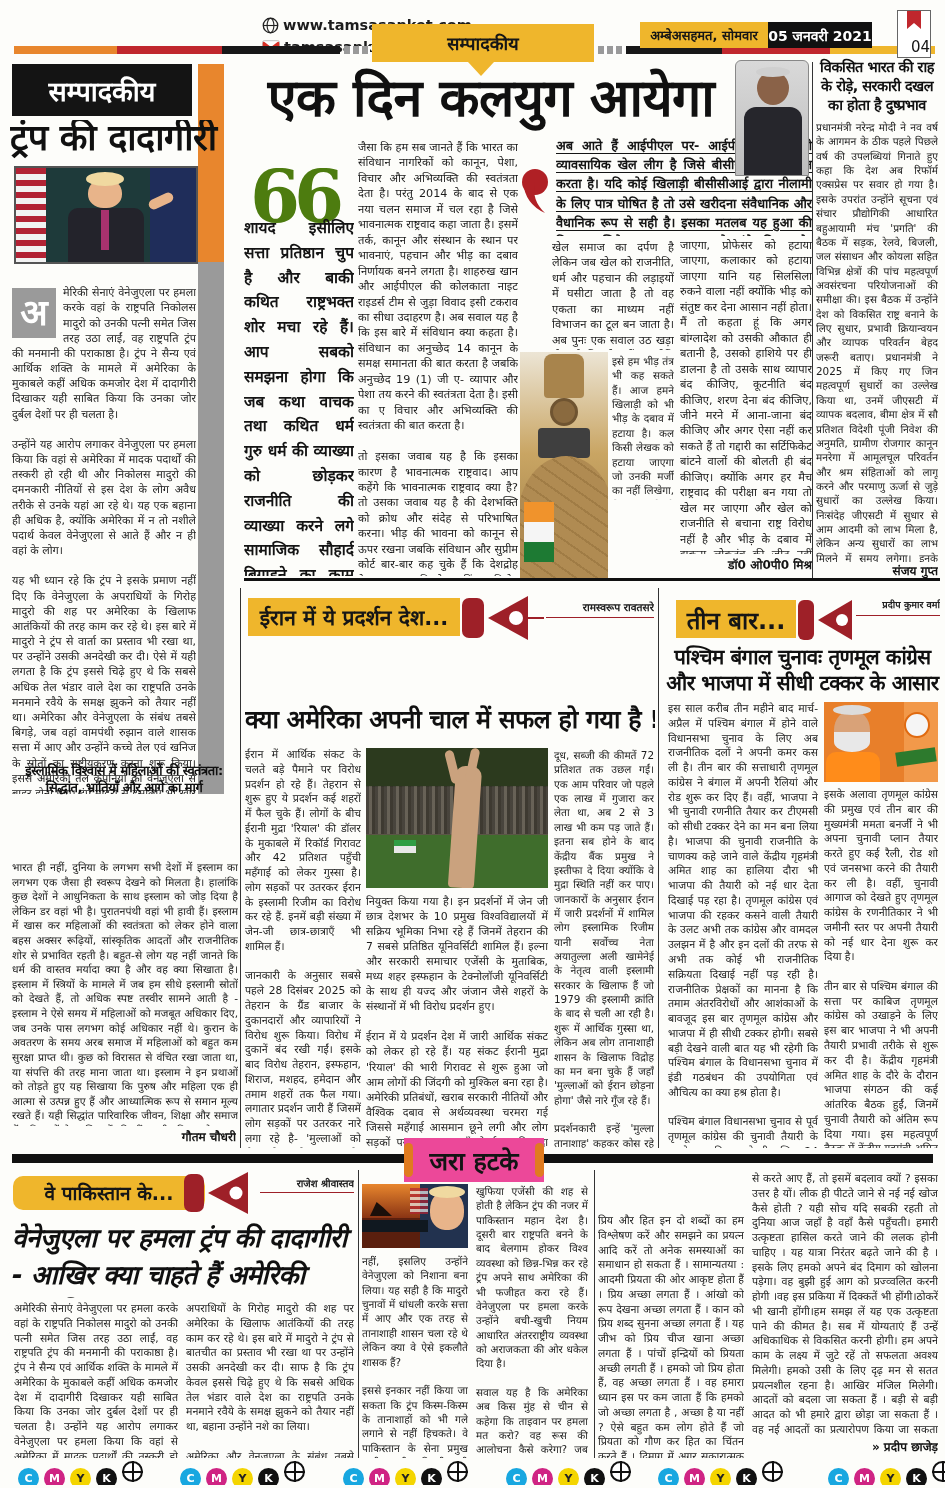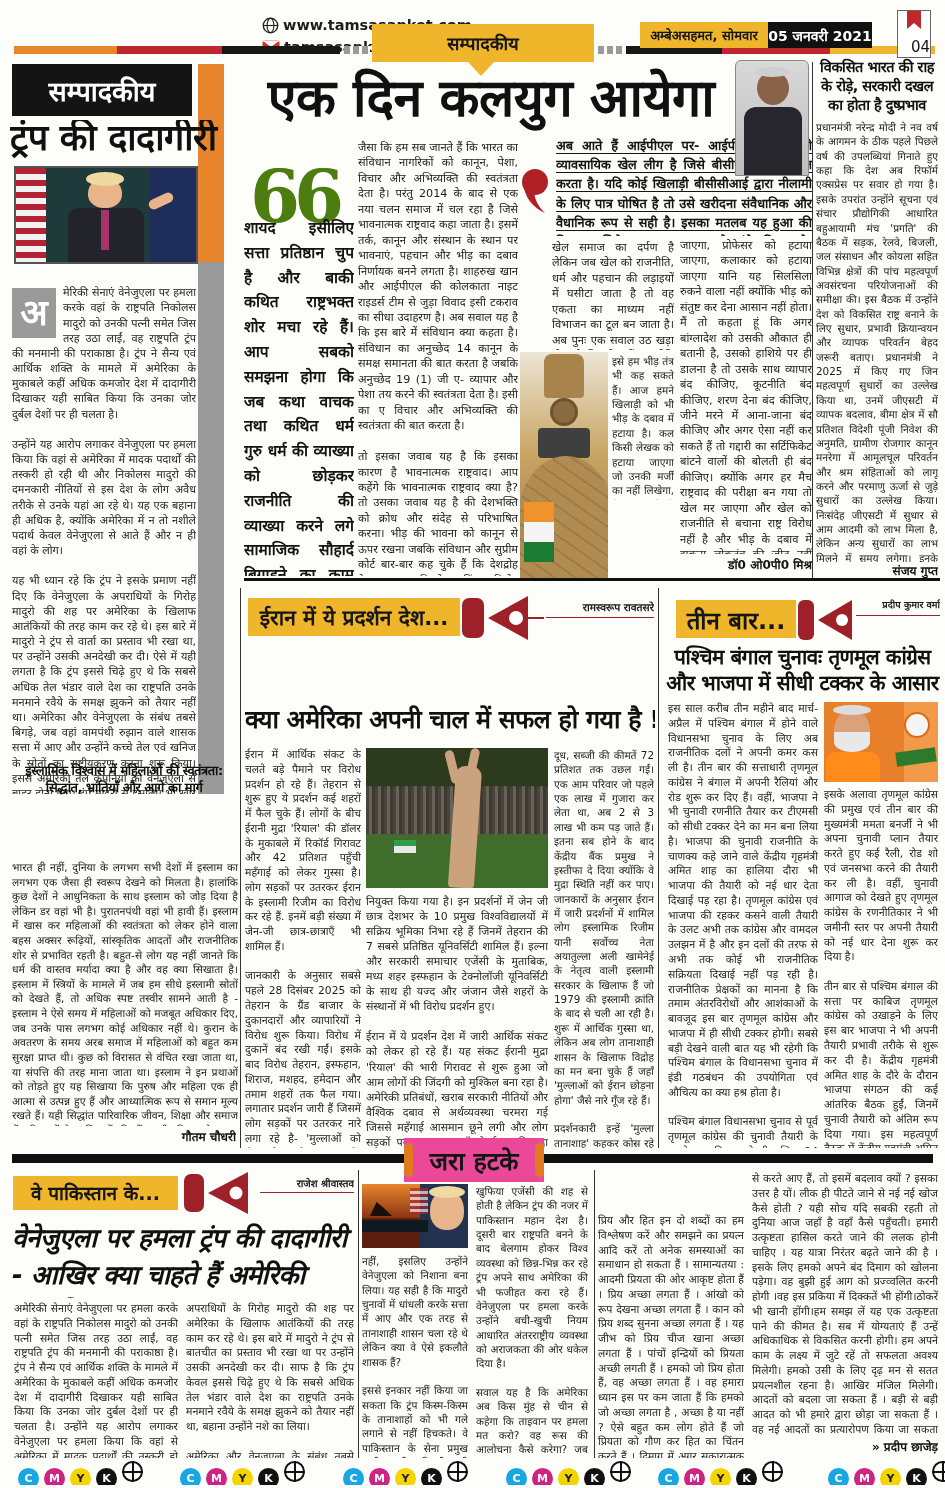--- a/index.html
+++ b/index.html
@@ -238,21 +238,21 @@
 तीन बार से पश्चिम बंगाल की सत्ता पर काबिज तृणमूल कांग्रेस को उखाड़ने के लिए इस बार भाजपा ने भी अपनी तैयारी प्रभावी तरीके से शुरू कर दी है। केंद्रीय गृहमंत्री अमित शाह के दौरे के दौरान भाजपा संगठन की कई आंतरिक बैठक हुईं, जिनमें चुनावी तैयारी को अंतिम रूप दिया गया। इस महत्वपूर्ण बैठक में केंद्रीय गृहमंत्री अमित शाह ने पार्टी नेताओं से आपसी मतभेद भुलाकर एकजुट होकर चुनाव लड़ने तथा तृणमूल कांग्रेस को सत्ता से बेदखल करने का आह्वान किया। शाह ने कार्यकर्ताओं को राज्य की 294 में से दो-तिहाई सीटें जीतने का बड़ा टारगेट दिया है। बंगाली बंगाल में घुसपैठ की समस्या, वंदे मातरम, जय श्री राम, सोनार बांग्ला का निर्माण और, बंगाल की विरासत को दोबारा स्थापित करने का एजेंडा सेट कर रही है।</div>
 
   <div class="abs rule" style="left:12px;top:1154px;width:921px;height:9px;"></div>
 
   <div class="abs" style="left:404px;top:1138px;width:140px;height:44px;background:#ec4899;display:flex;align-items:center;justify-content:space-between;gap:15px;">
     <span class="zara-bracket"></span>
     <span style="font-size:25px;font-weight:bold;">जरा हटके</span>
     <span class="zara-bracket"></span>
   </div>
 
-  <div class="abs kicker" style="left:13px;top:1176px;width:165px;height:34px;font-size:19px;">
+  <div class="abs kicker" style="left:13px;top:1176px;width:192px;height:34px;font-size:19px;border-radius:10px;">
     <span>वे पाकिस्तान के...</span>
   </div>
   <div class="abs" style="left:184px;top:1170px;width:74px;height:46px;overflow:visible;">
     <svg width="74" height="46" viewBox="0 0 74 46">
         <rect x="0" y="4" width="20" height="38" rx="7" fill="#9e2028"></rect>
         <polygon points="24,23 64,2 64,44" fill="#9e2028"></polygon>
         <circle cx="52" cy="23" r="6.5" fill="#fff"></circle>
       </svg>
   </div>
   <div class="abs author-line" style="left:260px;top:1176px;width:94px;height:17px;font-size:10px;">राजेश श्रीवास्तव</div>

